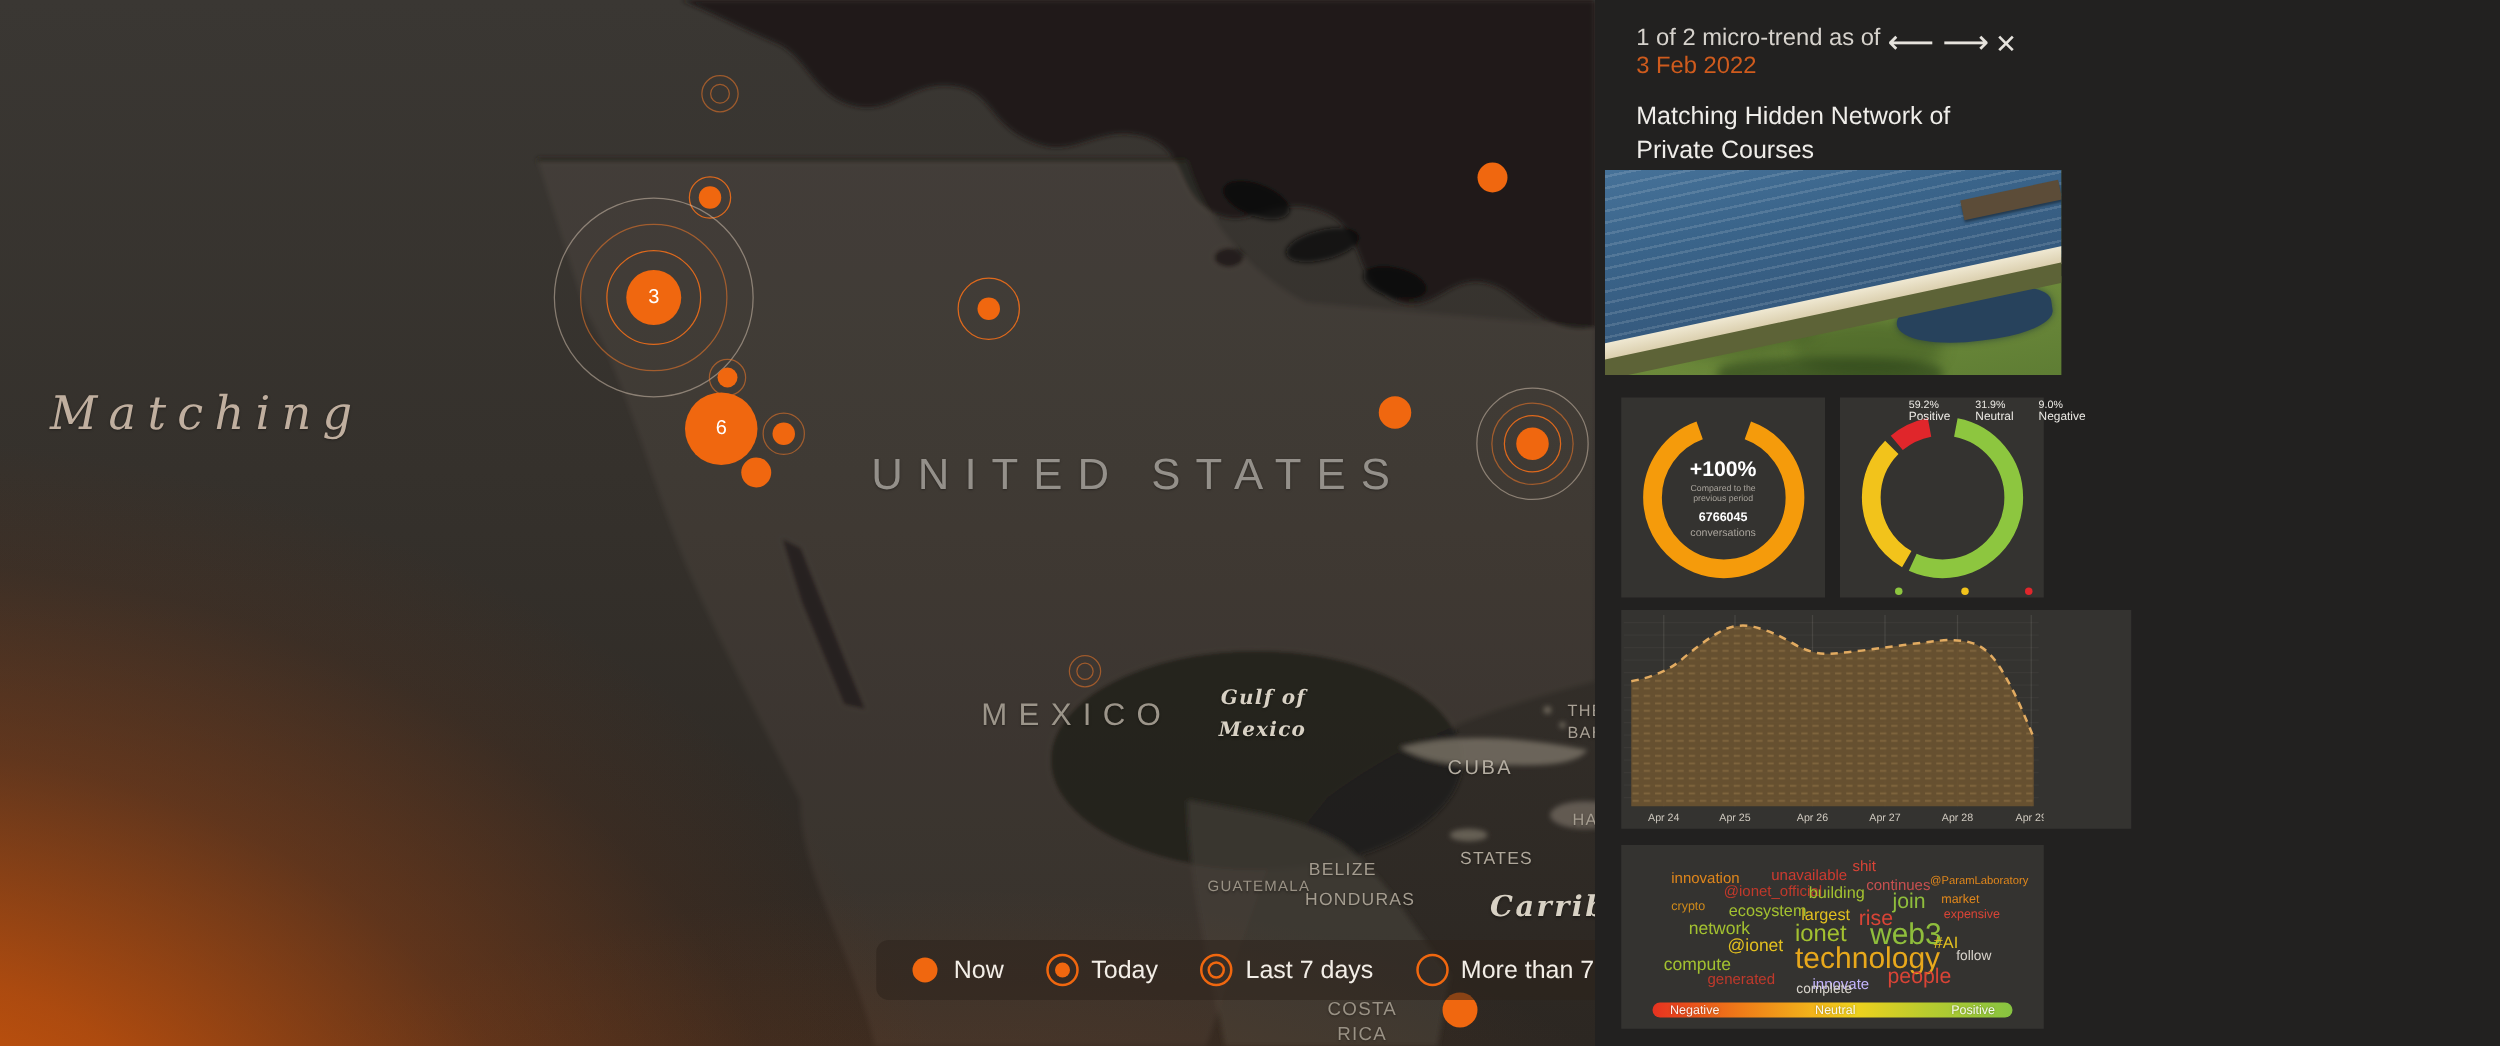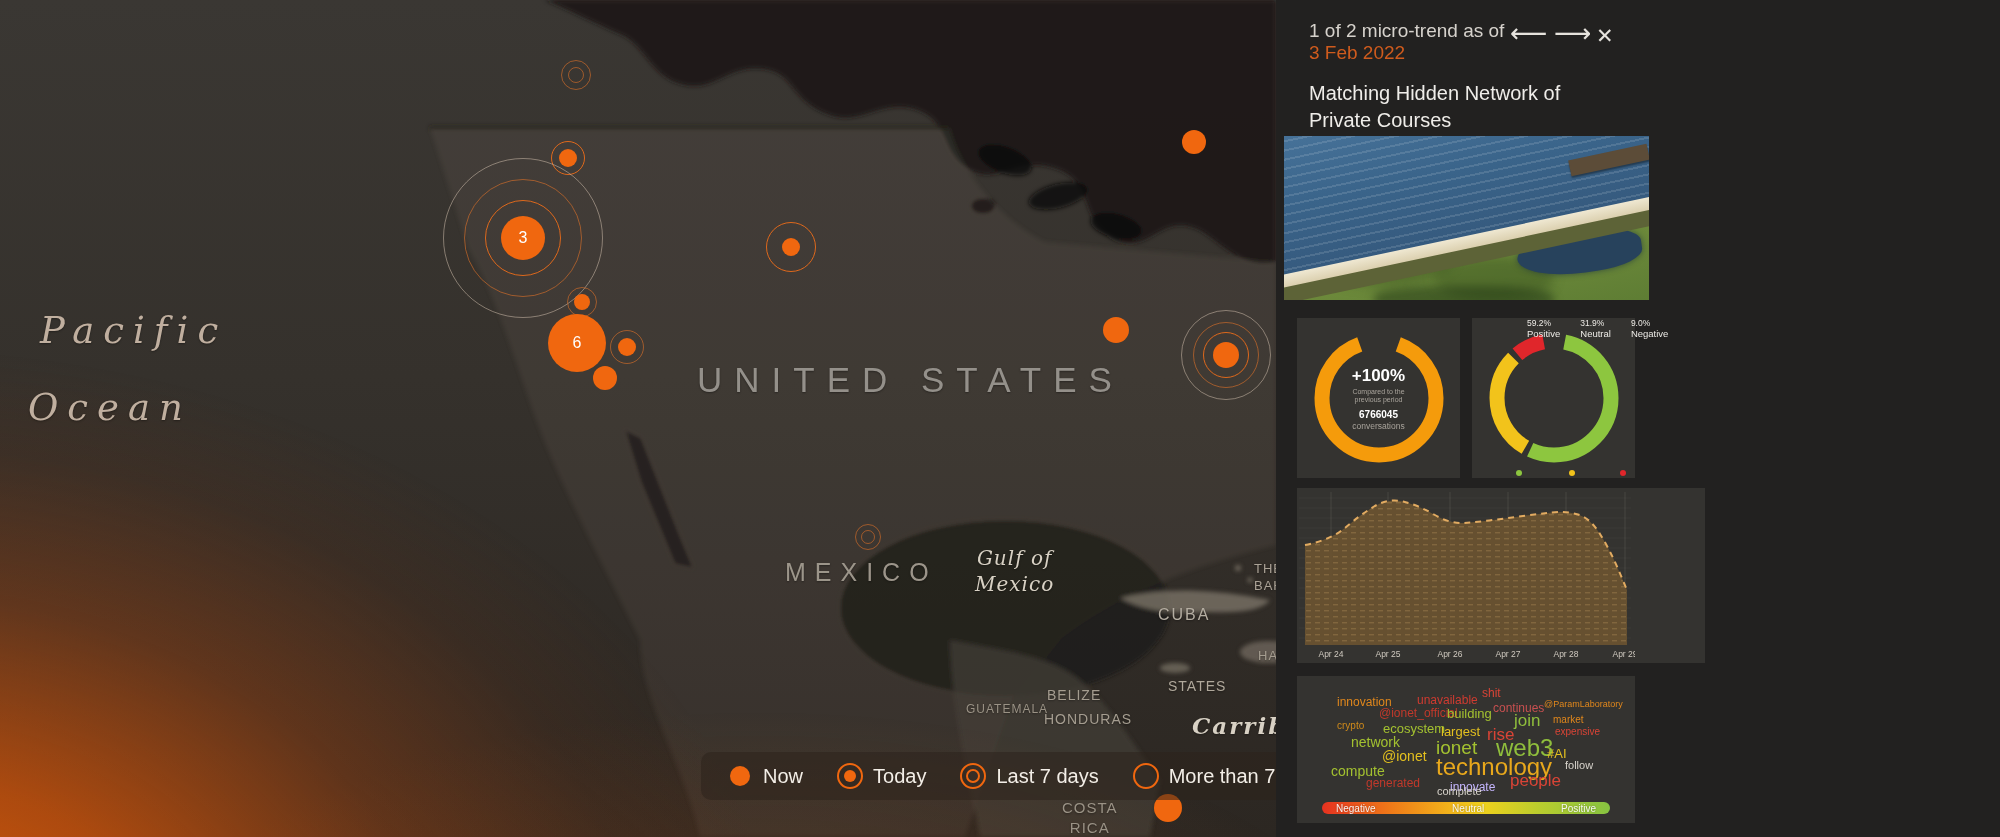--- a/index.html
+++ b/index.html
@@ -15,22 +15,22 @@
   #landsvg{position:absolute;inset:0;}
   .maplabel{position:absolute;color:#9c968d;letter-spacing:10px;white-space:nowrap;
             text-shadow:0 1px 2px rgba(0,0,0,.35);}
   .serifItal{font-family:"DejaVu Serif",serif;font-style:italic;letter-spacing:2px;}
   #lbl-ocean{left:40px;top:292px;font-family:"DejaVu Serif",serif;font-style:italic;
              font-size:37px;color:#c0af9f;letter-spacing:9px;line-height:77px;}
   #lbl-ocean div:nth-child(2){margin-left:-12px;}
   #lbl-ocean div:nth-child(3){margin-left:-2px;}
   #lbl-us{left:697px;top:360px;font-size:35px;letter-spacing:12px;color:#94908a;}
   #lbl-mx{left:785px;top:558px;font-size:25px;letter-spacing:9px;color:#9c958a;}
-  #lbl-gulf{left:975px;top:545px;font-size:20px;color:#d8d1c4;letter-spacing:1px;
-            font-weight:normal;line-height:26px;text-align:center;}
+  #lbl-gulf{left:975px;top:545px;font-size:16px;color:#d8d1c4;letter-spacing:1px;
+            font-weight:bold;line-height:26px;text-align:right;}
   #lbl-cuba{left:1158px;top:606px;font-size:16px;letter-spacing:2px;color:#b5aea2;}
   #lbl-bah{left:1254px;top:560px;font-size:13px;letter-spacing:1px;color:#aaa296;line-height:17px;}
   #lbl-jam{left:1168px;top:678px;font-size:14px;letter-spacing:1px;color:#b0a89b;}
   #lbl-bel{left:1047px;top:687px;font-size:14px;letter-spacing:1px;color:#a59d90;}
   #lbl-hon{left:1044px;top:711px;font-size:14px;letter-spacing:1px;color:#a59d90;}
   #lbl-gua{left:966px;top:702px;font-size:12px;letter-spacing:1px;color:#9a9285;}
   #lbl-hai{left:1258px;top:648px;font-size:13px;letter-spacing:1px;color:#a59d90;}
   #lbl-car{left:1192px;top:712px;font-size:23px;color:#d8d1c4;font-weight:bold;}
   #lbl-cr{left:1062px;top:798px;font-size:15px;letter-spacing:1px;color:#9a9285;
           text-align:center;line-height:20px;}
@@ -160,22 +160,21 @@
       </g>
       <defs>
           <filter id="soft" x="-5%" y="-5%" width="110%" height="110%">
             <feGaussianBlur stdDeviation="2.2"></feGaussianBlur>
           </filter>
         </defs>
     </svg>
     <div id="glow"></div>
 
     <div class="maplabel" id="lbl-ocean">
-      <div>Pacific</div>
-      <div>Ocean</div>
+      <div>Matching</div>
     </div>
     <div class="maplabel" id="lbl-us">UNITED STATES</div>
     <div class="maplabel" id="lbl-mx">MEXICO</div>
     <div class="maplabel serifItal" id="lbl-gulf">
       <div>Gulf of</div>
         <div>Mexico</div>
     </div>
     <div class="maplabel" id="lbl-cuba">CUBA</div>
     <div class="maplabel" id="lbl-bah">
       <div>THE</div>

